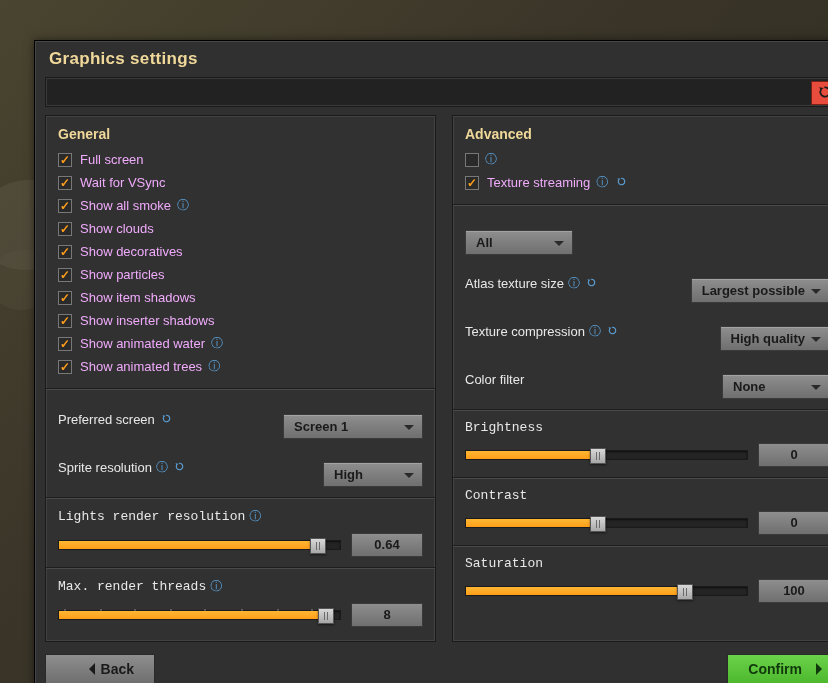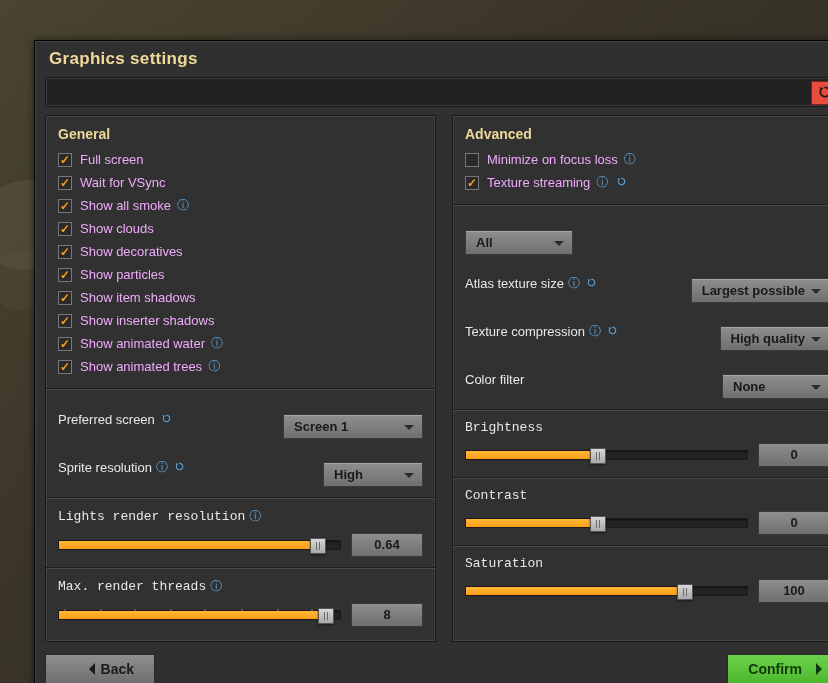--- a/index.html
+++ b/index.html
@@ -320,21 +320,20 @@
           <div class="value-box">8</div>
         </div>
       </div>
     </div>
 
     <div class="panel">
       <div class="section-title">Advanced</div>
       <div id="advanced-checks">
           <div class="cb-row">
             <span class="cb"></span>
-            <span>Minimize on focus loss</span>
             <span class="info"></span>
           </div>
           <div class="cb-row">
             <span class="cb checked"></span>
             <span>Texture streaming</span>
             <span class="info"></span>
             <span class="refresh-mini"><svg viewBox="0 0 24 24">
                 <path d="M12 5a7 7 0 1 1-6.1 3.6" stroke="#5aa0d8" stroke-width="2.5" fill="none" stroke-linecap="round"></path>
                 <path d="M3 5l3 4 4-3" fill="#5aa0d8"></path>
               </svg></span>

